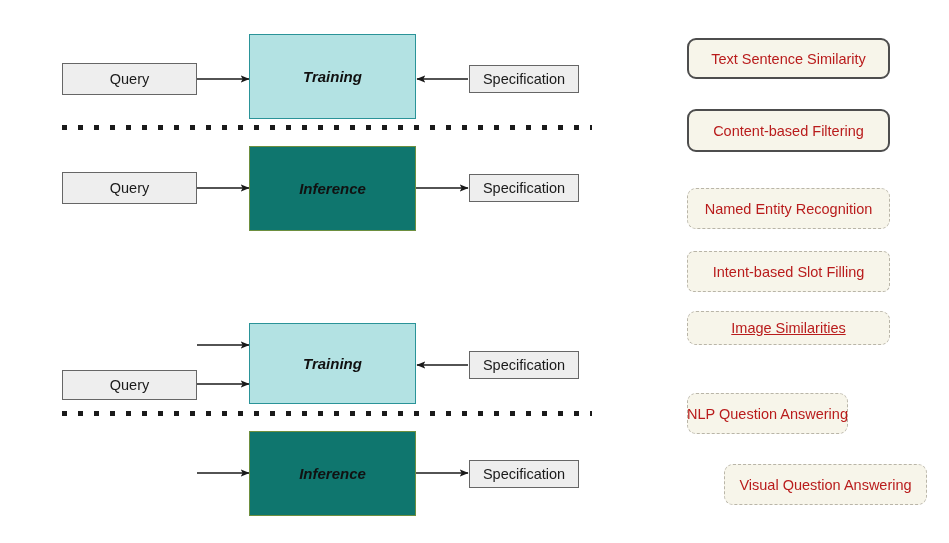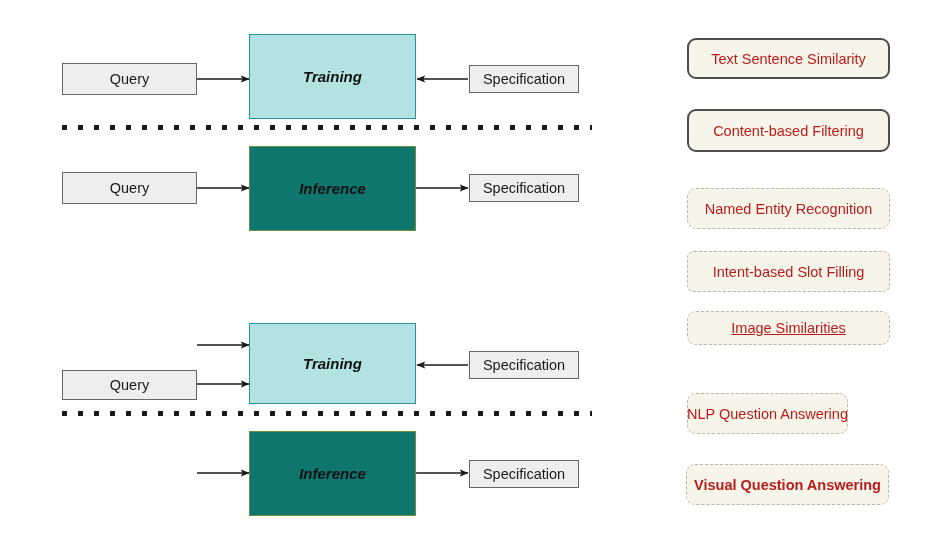--- a/index.html
+++ b/index.html
@@ -173,16 +173,16 @@
 
   <div class="node data-box" style="left:469px; top:460px; width:110px; height:28px;">Specification</div>
 
   <div id="task-list">
       <div class="pill solid" style="left: 687px; top: 38px; width: 203px; height: 41px;">Text Sentence Similarity</div>
       <div class="pill solid" style="left: 687px; top: 109px; width: 203px; height: 43px;">Content-based Filtering</div>
       <div class="pill dashed" style="left: 687px; top: 188px; width: 203px; height: 41px;">Named Entity Recognition</div>
       <div class="pill dashed" style="left: 687px; top: 251px; width: 203px; height: 41px; border-radius: 7px;">Intent-based Slot Filling</div>
       <div class="pill dashed" style="left: 687px; top: 311px; width: 203px; height: 34px; text-decoration: underline;">Image Similarities</div>
       <div class="pill dashed" style="left: 687px; top: 393px; width: 161px; height: 41px;">NLP Question Answering</div>
-      <div class="pill dashed" style="left: 686px; top: 464px; width: 203px; height: 41px; font-weight: bold;">Visual Question Answering</div>
+      <div class="pill dashed" style="left: 724px; top: 464px; width: 203px; height: 41px;">Visual Question Answering</div>
     </div>
 
 </div>
 
 </body></html>

